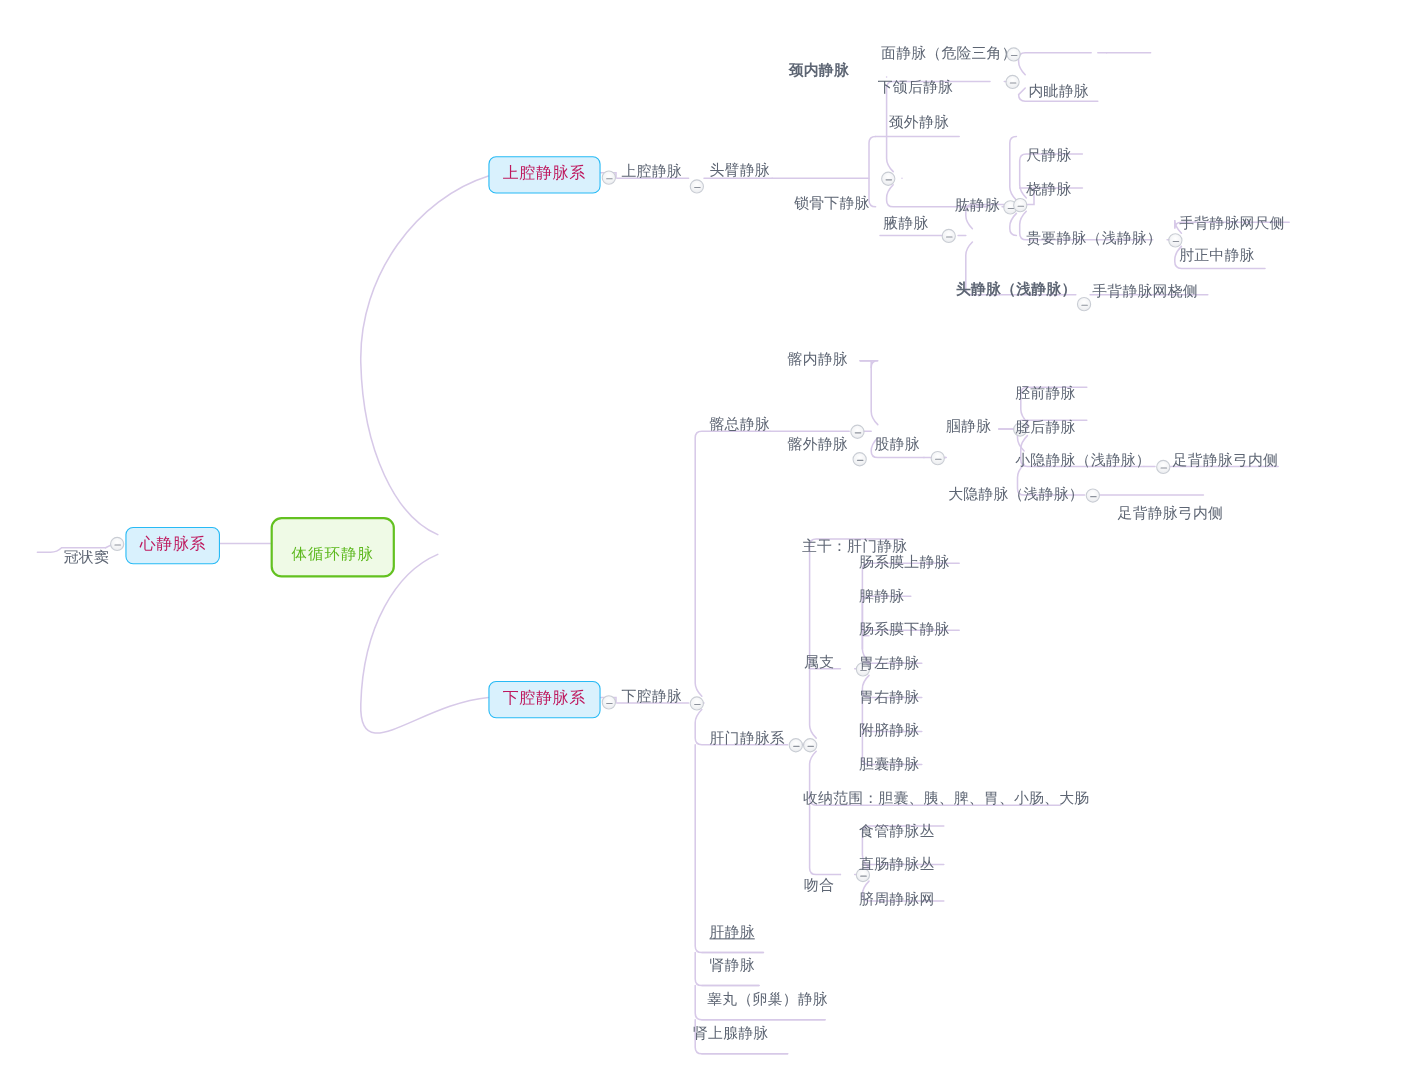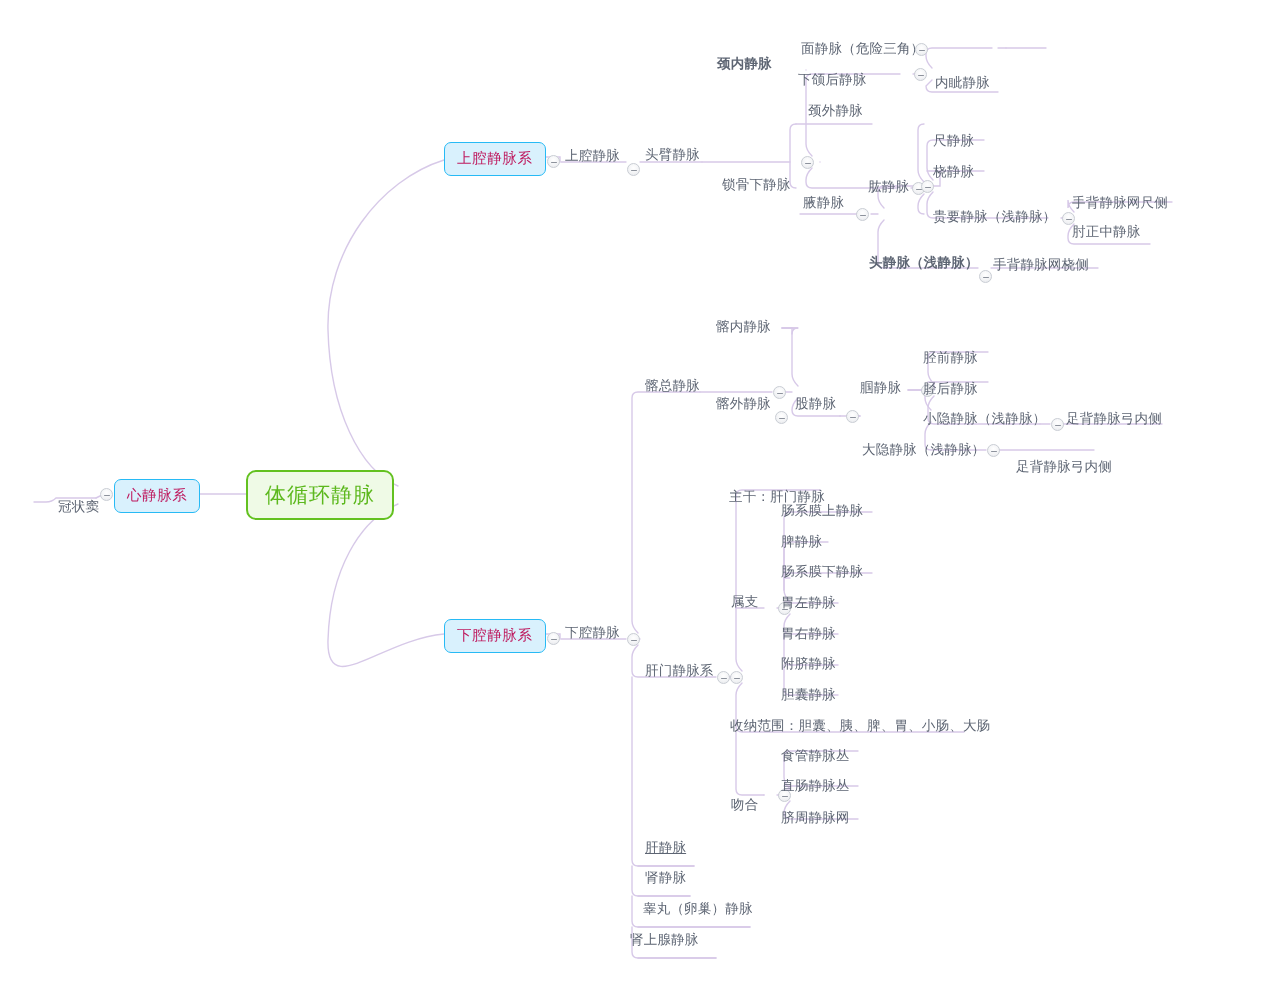--- a/index.html
+++ b/index.html
@@ -28,22 +28,22 @@
     line-height:1;
     color:#5d6573;
     letter-spacing:.2px;
   }
   
   .root{
     border:2px solid #63c120;
     background:#effae6;
     border-radius:10px;
     color:#5cb81d;
-    font-size:21px;
-    padding:12px 17px 13px 17px;
+    font-size:14px;
+    padding:24px 17px 13px 17px;
     letter-spacing:1px;
   }
   
   .lvl1{
     border:1.6px solid #27baf5;
     background:#d9f1fd;
     border-radius:7px;
     color:#be185d;
     font-size:14.5px;
     padding:8px 12px 9px 12px;

